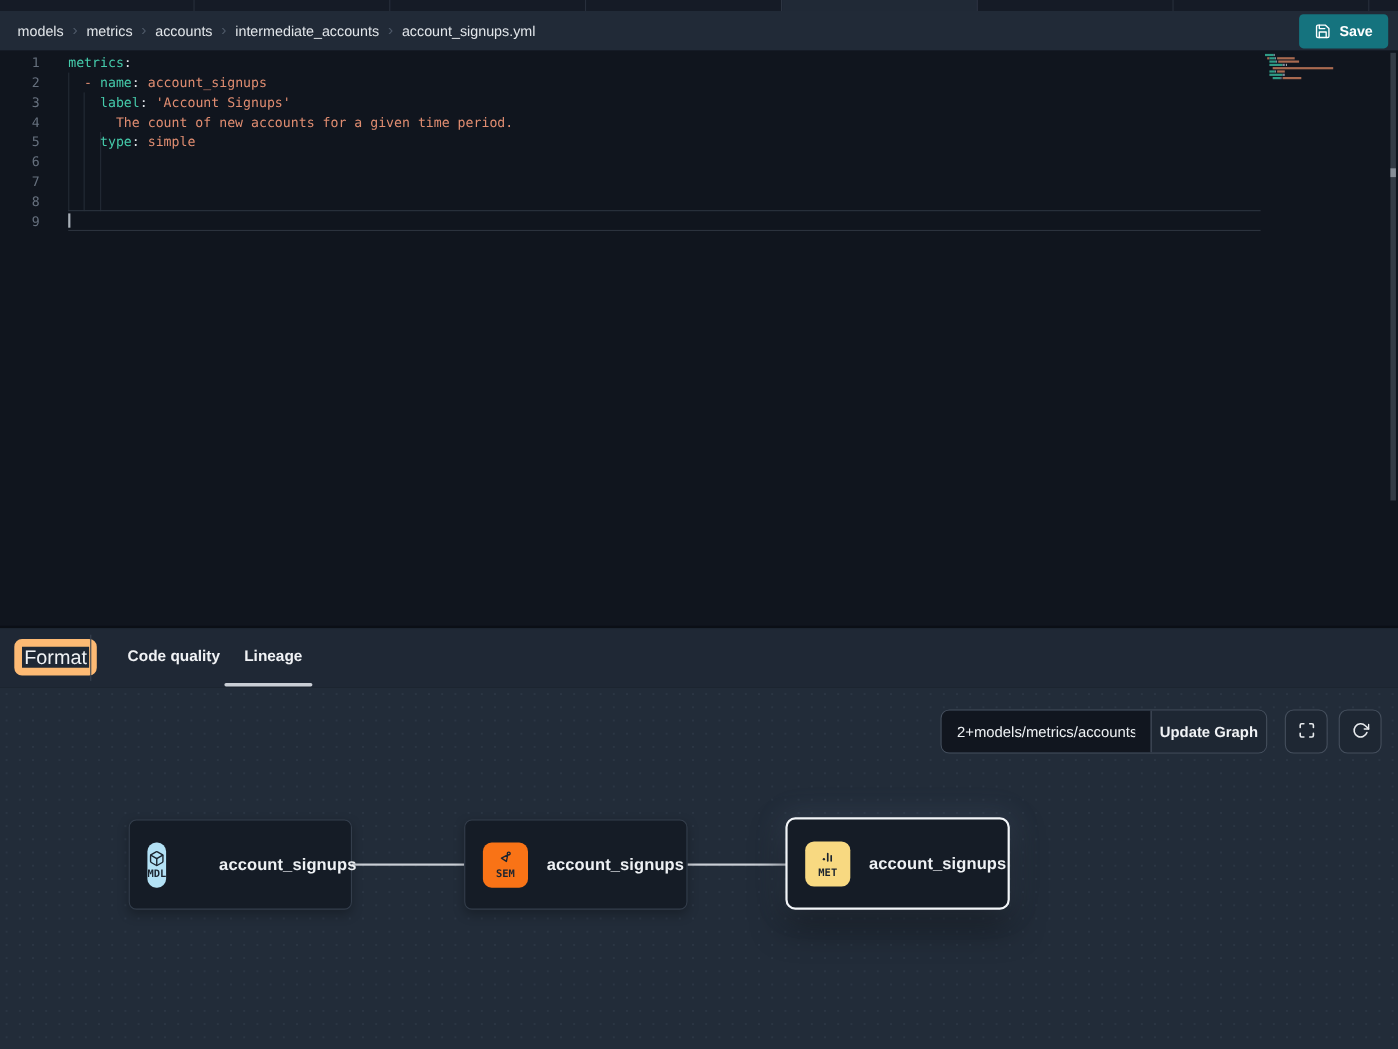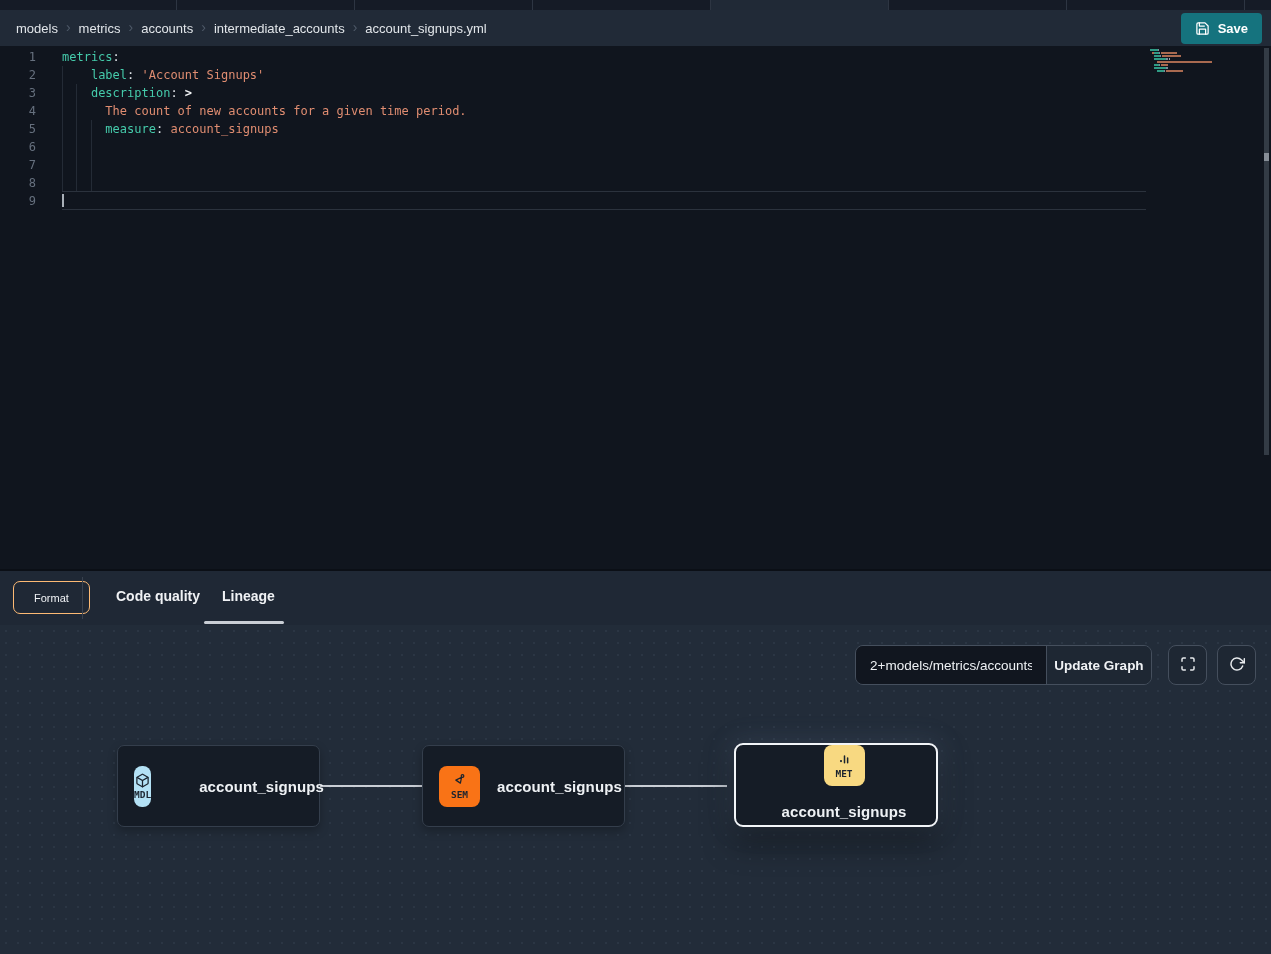--- a/index.html
+++ b/index.html
@@ -42,23 +42,23 @@
   .mm-row { height:2px; margin-bottom:1px; display:flex; }
   .mm-seg { height:2px; display:inline-block; }
   .mm-s { background:transparent; } .mm-k { background:#2f9b85; } .mm-v { background:#a96a50; }
   .mm-p { background:#80899a; } .mm-d { background:#a96a50; } .mm-b { background:#9aa3ae; }
   .vscroll { position:absolute; left:1264px; top:2px; width:5px; height:407px; background:#333b45; }
   .vscroll-mark { position:absolute; left:1264px; top:107px; width:5px; height:8px; background:#878e97; }
 
   
   .panel-divider { position:absolute; left:0; top:569px; width:1271px; height:2px; background:#0b0f16; }
   .panel-header { position:absolute; left:0; top:571px; width:1271px; height:54px; background:#1f2835; }
-  .format-btn { position:absolute; left:13px; top:10px; height:33px; padding:0 20px; background:transparent;
-                color:#f0f2f5; font-size:11px; font-family:"Liberation Sans",sans-serif;
-                border:1px solid #fdba74; border-radius:7px; cursor:pointer; }
+  .format-btn { position:absolute; left:13px; top:10px; height:33px; padding:0 2px; background:transparent;
+                color:#f0f2f5; font-size:18px; font-family:"Liberation Sans",sans-serif;
+                border:7px solid #fdba74; border-radius:7px; cursor:pointer; }
   .hdr-vdiv { position:absolute; left:82px; top:6px; width:1px; height:42px; background:#39424f; }
   .panel-tab { position:absolute; top:17px; color:#f0f2f5; font-size:14px; font-weight:700; cursor:pointer; }
   .tab-underline { position:absolute; left:204px; top:50px; width:80px; height:3px; background:#c9ced5; border-radius:2px; }
 
   
   .canvas { position:absolute; left:0; top:625px; width:1271px; height:329px; background:#222c39;
             background-image:radial-gradient(#2b3644 1px, transparent 1.2px); background-size:12px 12px; }
   .controls { position:absolute; top:20px; left:855px; display:flex; align-items:center; }
   .filter-group { display:flex; height:40px; border:1px solid #454f5d; border-radius:8px; overflow:hidden; }
   .filter-input { width:190px; height:38px; background:#11161f; border:none; outline:none; color:#eef1f4;
@@ -133,24 +133,24 @@
         <div class="ln">8</div>
         <div class="ln">9</div>
       </div>
     <div class="iguide" style="left:62px;top:20px;height:126px"></div>
     <div class="iguide" style="left:76px;top:38px;height:108px"></div>
     <div class="iguide" style="left:91px;top:74px;height:72px"></div>
     <div class="active-line"></div>
     <div class="caret"></div>
     <div class="code-col">
         <div class="code-line"><span class="key">metrics</span><span class="punct">:</span></div>
+        <div class="code-line"><span class="">  </span><span class="dash">- </span><span class="key">name</span><span class="punct">:</span><span class=""> </span><span class="val">account_signups</span></div>
         <div class="code-line"><span class="">    </span><span class="key">label</span><span class="punct">:</span><span class=""> </span><span class="val">'Account Signups'</span></div>
-        <div class="code-line"><span class="">    </span><span class="key">description</span><span class="punct">:</span><span class=""> </span><span class="boldp">&gt;</span></div>
         <div class="code-line"><span class="">      </span><span class="val">The count of new accounts for a given time period.</span></div>
-        <div class="code-line"><span class="">      </span><span class="key">measure</span><span class="punct">:</span><span class=""> </span><span class="val">account_signups</span></div>
+        <div class="code-line"><span class="">    </span><span class="key">type</span><span class="punct">:</span><span class=""> </span><span class="val">simple</span></div>
         <div class="code-line">&nbsp;</div>
       </div>
     <div class="minimap">
         <div class="mm-row">
           <span class="mm-seg mm-k" style="width: 7.7px;"></span>
           <span class="mm-seg mm-p" style="width: 1.1px;"></span>
         </div>
         <div class="mm-row">
           <span class="mm-seg mm-s" style="width: 2.2px;"></span>
           <span class="mm-seg mm-d" style="width: 2.2px;"></span>
@@ -250,21 +250,21 @@
         <div class="node" style="left: 422px;">
           <div class="badge" style="background: #f97316;">
             <svg width="15" height="15" viewBox="0 0 24 24" fill="none" stroke="#1b242f" stroke-width="2" stroke-linecap="round" stroke-linejoin="round">
               <circle cx="16.8" cy="4.8" r="2.1"></circle>
               <path d="M15.3 6.8 L6.2 11.4 L13.4 16.2 Z"></path>
             </svg>
             <div class="badge-label">SEM</div>
           </div>
           <div class="node-label">account_signups</div>
         </div>
-        <div class="node selected" style="left: 734px; flex-direction: column;">
+        <div class="node selected" style="left: 714px;">
           <div class="badge" style="background: rgb(248, 217, 129);">
             <svg width="15" height="15" viewBox="0 0 24 24" fill="none" stroke="#1b242f" stroke-width="2.4" stroke-linecap="round">
               <circle cx="6.4" cy="14.5" r="1.7" fill="#1b242f" stroke="none"></circle>
               <line x1="12" y1="6.5" x2="12" y2="17"></line>
               <line x1="17" y1="9.5" x2="17" y2="17"></line>
             </svg>
             <div class="badge-label">MET</div>
           </div>
           <div class="node-label">account_signups</div>
         </div>

